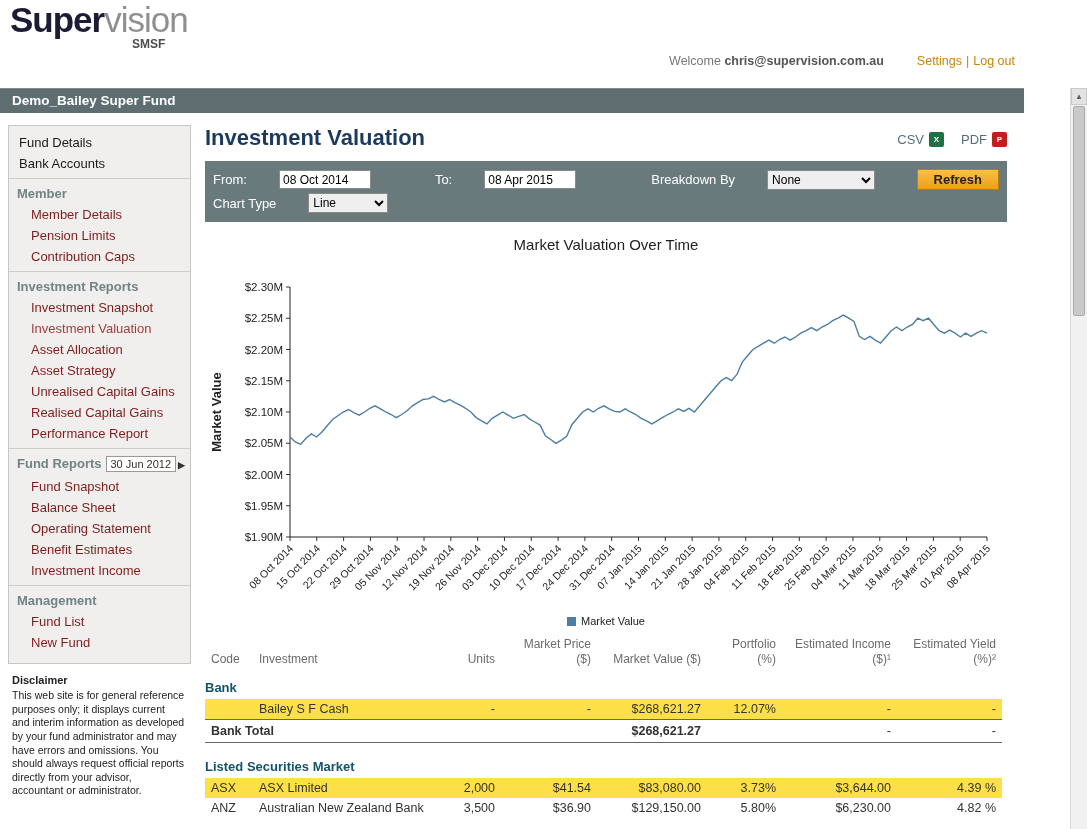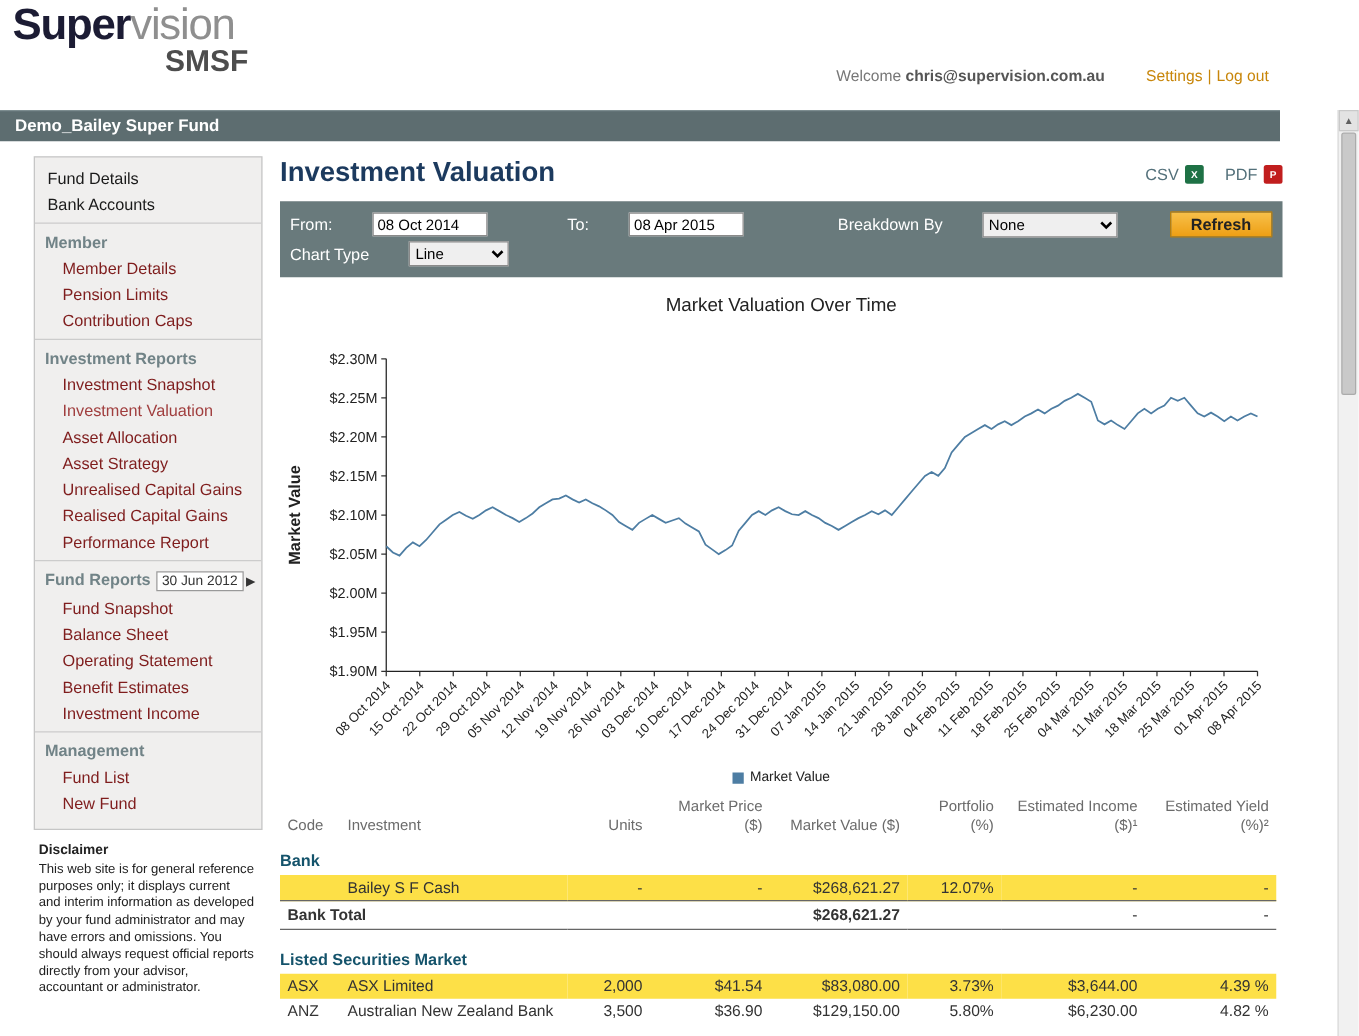--- a/index.html
+++ b/index.html
@@ -6,32 +6,32 @@
   html,body { margin:0; padding:0; }
   body {
     width:1087px; height:829px; overflow:hidden; background:#fff;
     font-family:"Liberation Sans", sans-serif; color:#222; position:relative;
   }
   
   .top-header { height:88px; position:relative; background:#fff; }
   .logo { position:absolute; top:2px; left:10px; line-height:1; }
   .logo-super { font-size:35px; font-weight:bold; color:#1c1c34; letter-spacing:-1px; }
   .logo-vision { font-size:35px; font-weight:normal; color:#8f8f8f; letter-spacing:-1px; }
-  .logo-smsf { font-size:24px; font-weight:bold; color:#4d4d4d; margin:1px 0 0 122px; letter-spacing:0; }
+  .logo-smsf { font-size:12px; font-weight:bold; color:#4d4d4d; margin:1px 0 0 122px; letter-spacing:0; }
   .user-bar { position:absolute; top:54px; right:72px; font-size:12.5px; color:#777; white-space:nowrap; }
   .user-bar .email { font-weight:bold; color:#555; }
   .link-amber { color:#c8860a; cursor:pointer; }
   .user-sep { color:#c8860a; margin:0 4px; }
   
   .fund-bar {
     width:1024px; height:25px; background:#5d6d70; border-top:1px solid #7d8d90;
     color:#fff; font-size:13.5px; font-weight:bold; line-height:24px; padding-left:12px;
   }
   
-  .content-row { display:flex; align-items:flex-start; margin-top:12px;padding-left:19px; }
+  .content-row { display:flex; align-items:flex-start; margin-top:12px; }
   .sidebar-col { width:183px; margin-left:8px; flex:none; }
   .main-col { width:802px; margin-left:14px; flex:none; }
   
   .sidebar-nav { background:#f0efee; border:1px solid #c6c6c6; padding:6px 0 10px 0; }
   .sb-item { font-size:13px; line-height:21px; padding:0 8px; white-space:nowrap; }
   .sb-link { color:#1a1a1a; cursor:pointer; padding-left:10px; }
   .sb-sublink { color:#7f1d1d; cursor:pointer; padding-left:22px; }
   .sb-section { color:#718387; font-weight:bold; border-top:1px solid #cccccc; margin-top:4px; padding-top:4px; padding-left:8px; cursor:default; }
   .sb-active { color:#a03e3e; }
   .date-box { background:#fff; border:1px solid #999; font-size:11px; font-weight:normal; color:#333; padding:1px 4px; margin-left:4px; cursor:pointer; }

